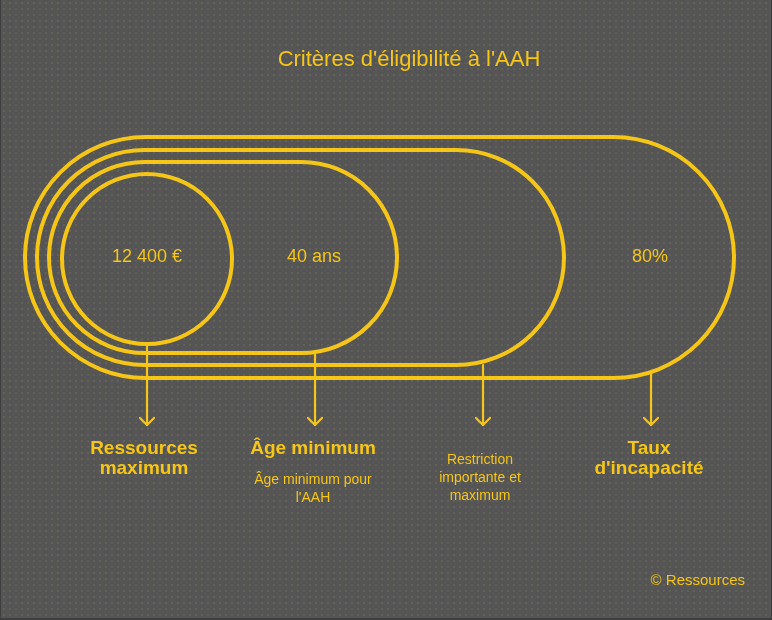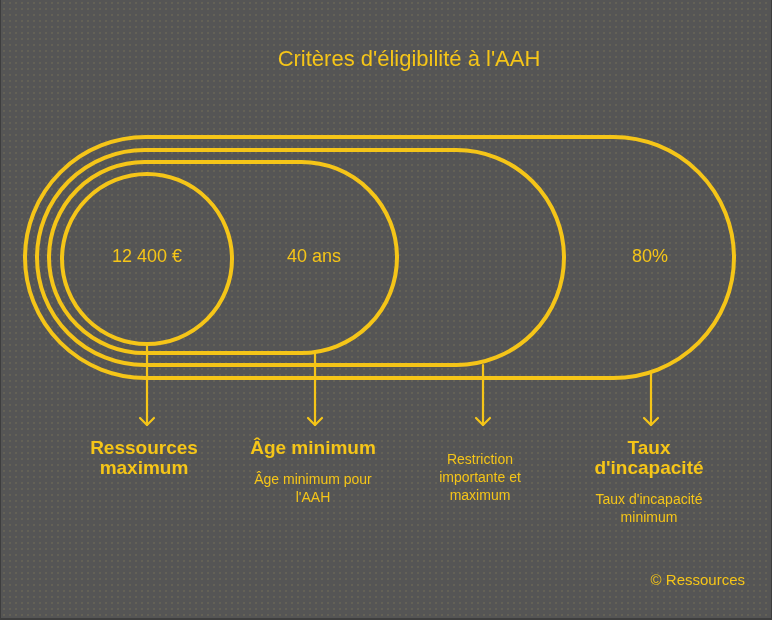--- a/index.html
+++ b/index.html
@@ -84,17 +84,16 @@
   </div>
   <div class="label single" style="left:312px; width:150px; margin-left:-75px">
     <div class="head">Âge minimum</div>
     <div class="desc">Âge minimum pour l'AAH</div>
   </div>
   <div class="label" style="left:479px; width:120px; margin-left:-60px">
     <div class="desc">Restriction importante et maximum</div>
   </div>
   <div class="label" style="left:648px; width:130px; margin-left:-65px">
     <div class="head">Taux d'incapacité</div>
-    <div class="desc">Taux d'incapacité minimum</div>
   </div>
 
   <div class="credit">© Ressources</div>
 </div>
 
 </body></html>

